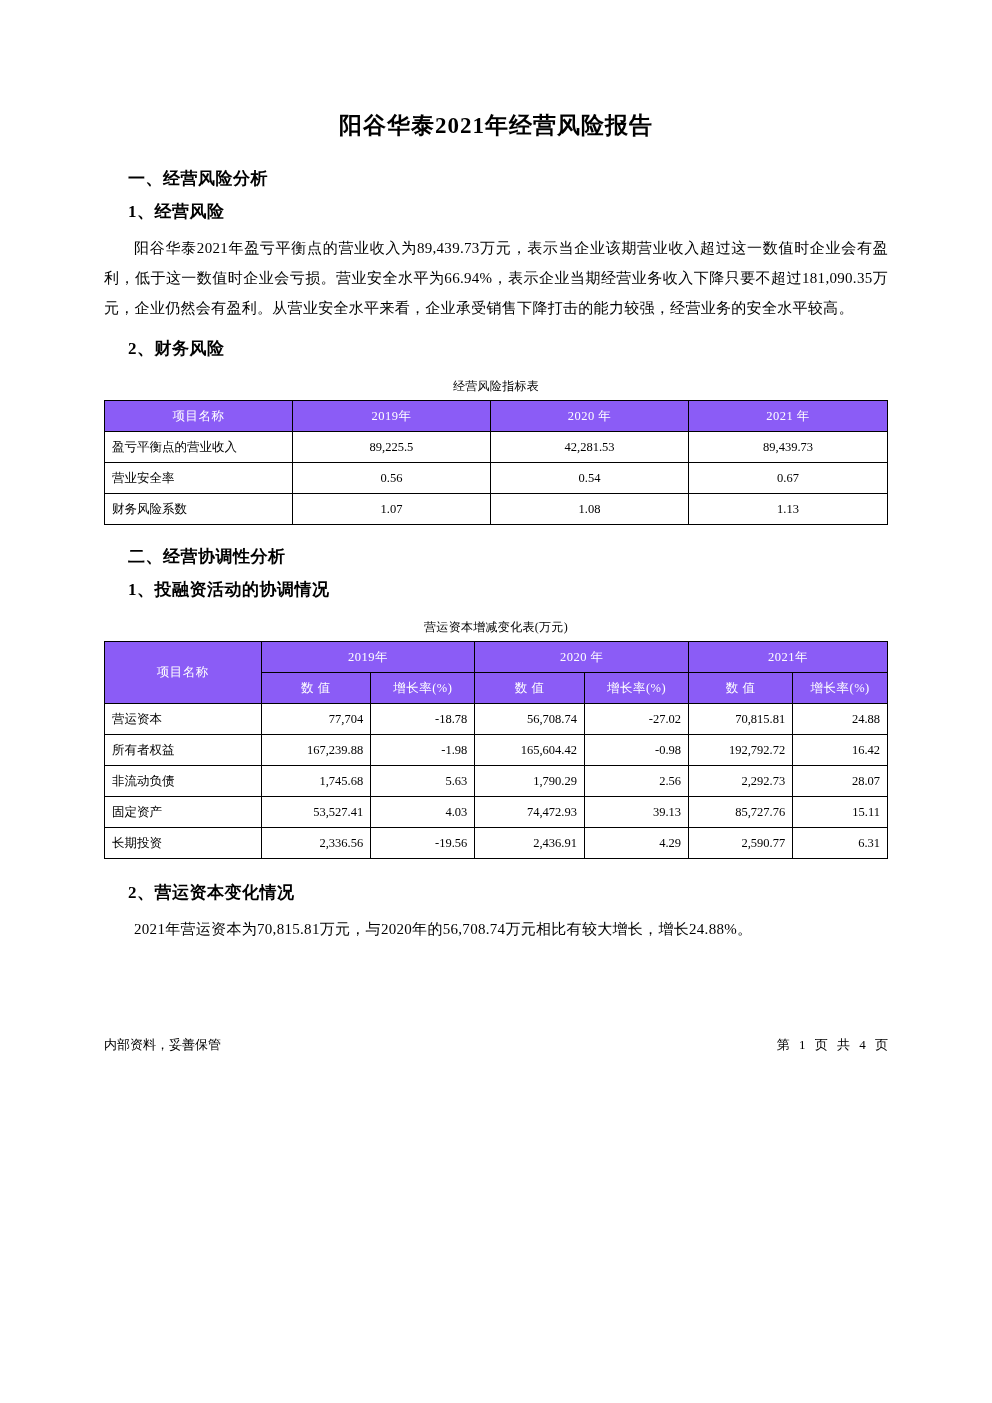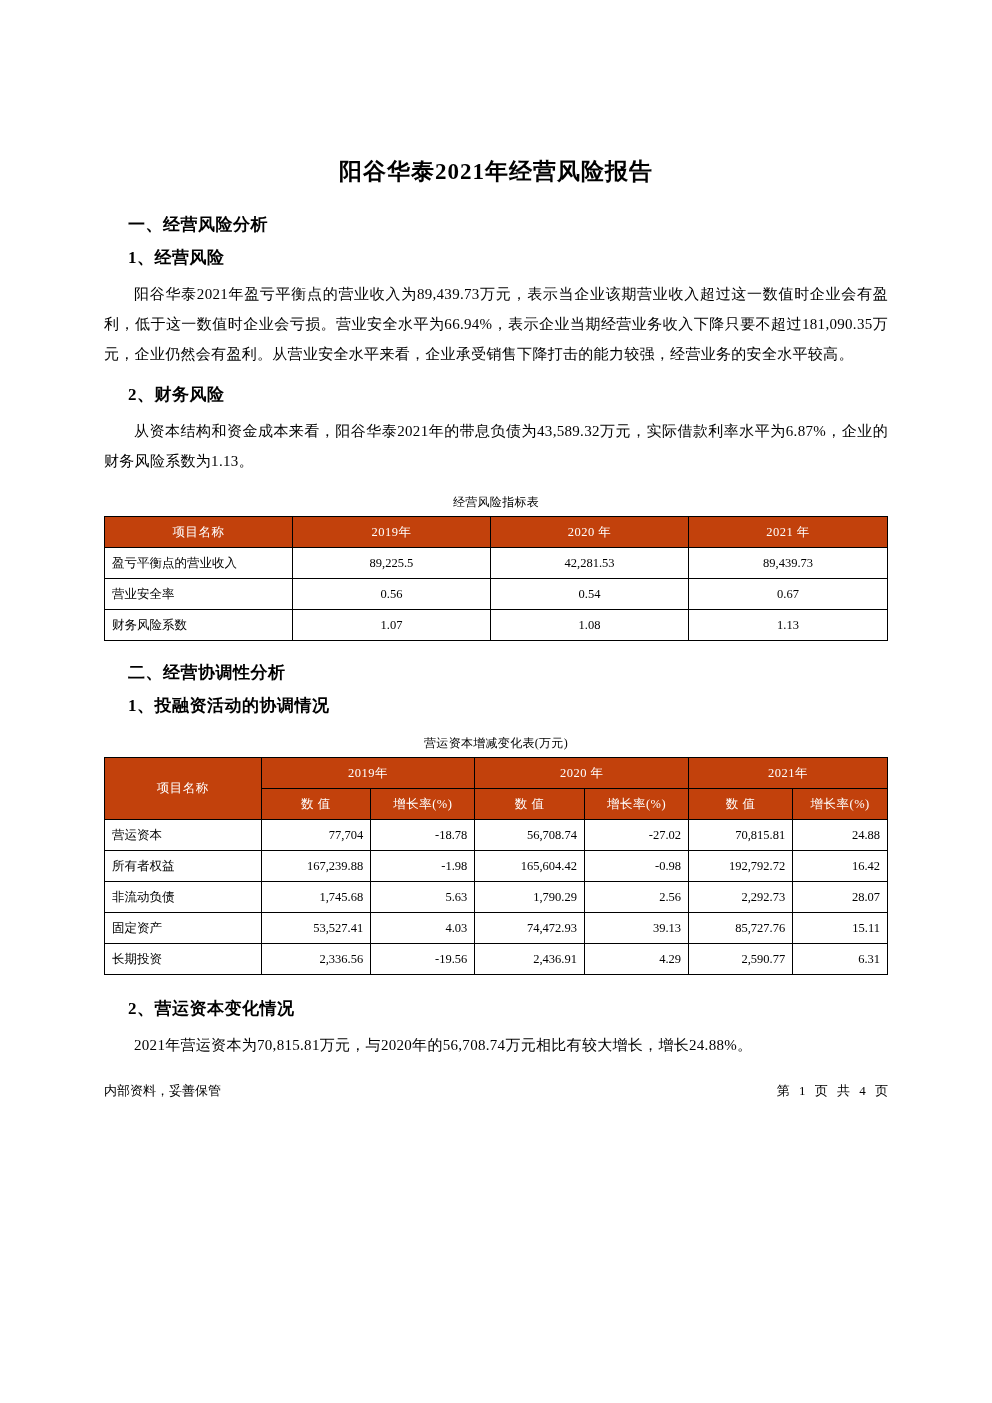--- a/index.html
+++ b/index.html
@@ -14,21 +14,20 @@
     color: #000000;
     position: relative;
     overflow: hidden;
   }
   .page {
     width: 992px;
     height: 1100px;
     box-sizing: border-box;
     padding: 96px 104px 18px 104px;
     position: relative;
-    margin-top: 46px;
   }
   .doc-title {
     text-align: center;
     font-size: 23px;
     font-weight: bold;
     letter-spacing: 1px;
     margin: 14px 0 26px 0;
   }
   .h1 {
     font-size: 17px;
@@ -62,21 +61,21 @@
     font-size: 12.5px;
     table-layout: fixed;
   }
   table.t1 th, table.t1 td,
   table.t2 th, table.t2 td {
     border: 1px solid #000000;
     padding: 5px 7px;
     height: 20px;
   }
   thead th {
-    background: #c2410c;
+    background: #8b5cf6;
     color: #ffffff;
     font-weight: normal;
     text-align: center;
     letter-spacing: 0.5px;
   }
   table.t1 tbody td {
     text-align: center;
   }
   table.t1 tbody td.lbl {
     text-align: left;
@@ -106,21 +105,20 @@
 
 <div class="page">
 
   <h1 class="doc-title">阳谷华泰2021年经营风险报告</h1>
 
   <div class="h1">一、经营风险分析</div>
   <div class="h2">1、经营风险</div>
   <p class="para">阳谷华泰2021年盈亏平衡点的营业收入为89,439.73万元，表示当企业该期营业收入超过这一数值时企业会有盈利，低于这一数值时企业会亏损。营业安全水平为66.94%，表示企业当期经营业务收入下降只要不超过181,090.35万元，企业仍然会有盈利。从营业安全水平来看，企业承受销售下降打击的能力较强，经营业务的安全水平较高。</p>
 
   <div class="h2">2、财务风险</div>
-  <p class="para">从资本结构和资金成本来看，阳谷华泰2021年的带息负债为43,589.32万元，实际借款利率水平为6.87%，企业的财务风险系数为1.13。</p>
 
   <div class="tbl-caption">经营风险指标表</div>
   <table class="t1">
     <colgroup>
       <col style="width:24%">
       <col style="width:25.3%">
       <col style="width:25.3%">
       <col style="width:25.4%">
     </colgroup>
     <thead>

